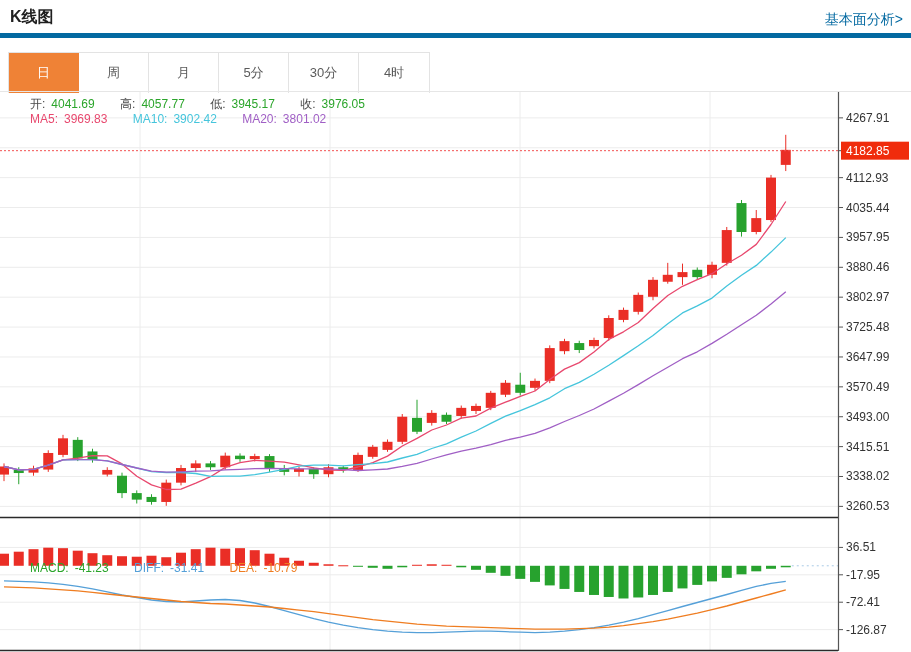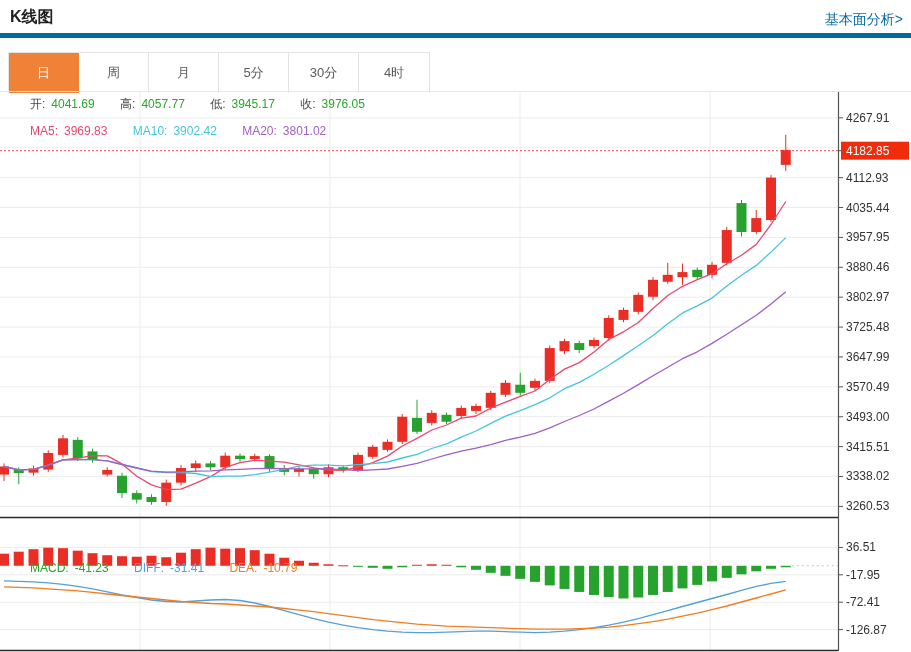--- a/index.html
+++ b/index.html
@@ -38,21 +38,21 @@
   </div>
 <div class="chart-top-border"></div>
 
 <div class="info-row" style="top:96px;">
   <span class="lbl">开:</span><span class="gap val-g">4041.69</span>
   <span class="lbl">高:</span><span class="gap val-g">4057.77</span>
   <span class="lbl">低:</span><span class="gap val-g">3945.17</span>
   <span class="lbl">收:</span><span class="val-g">3976.05</span>
 </div>
 
-<div class="info-row" style="top:124px;">
+<div class="info-row" style="top:112px;">
   <span class="c-ma5">MA5:</span><span class="gap c-ma5">3969.83</span>
   <span class="c-ma10">MA10:</span><span class="gap c-ma10">3902.42</span>
   <span class="c-ma20">MA20:</span><span class="c-ma20">3801.02</span>
 </div>
 
 <div class="info-row" style="top:521px;margin-top:40px;">
   <span class="c-macd">MACD:</span><span class="gap c-macd">-41.23</span>
   <span class="c-diff">DIFF:</span><span class="gap c-diff">-31.41</span>
   <span class="c-dea">DEA:</span><span class="c-dea">-10.79</span>
 </div>

